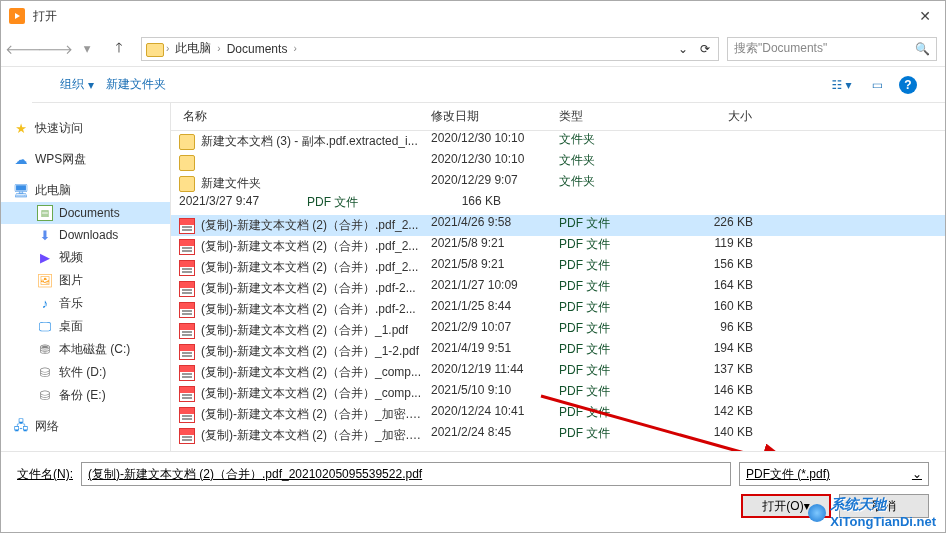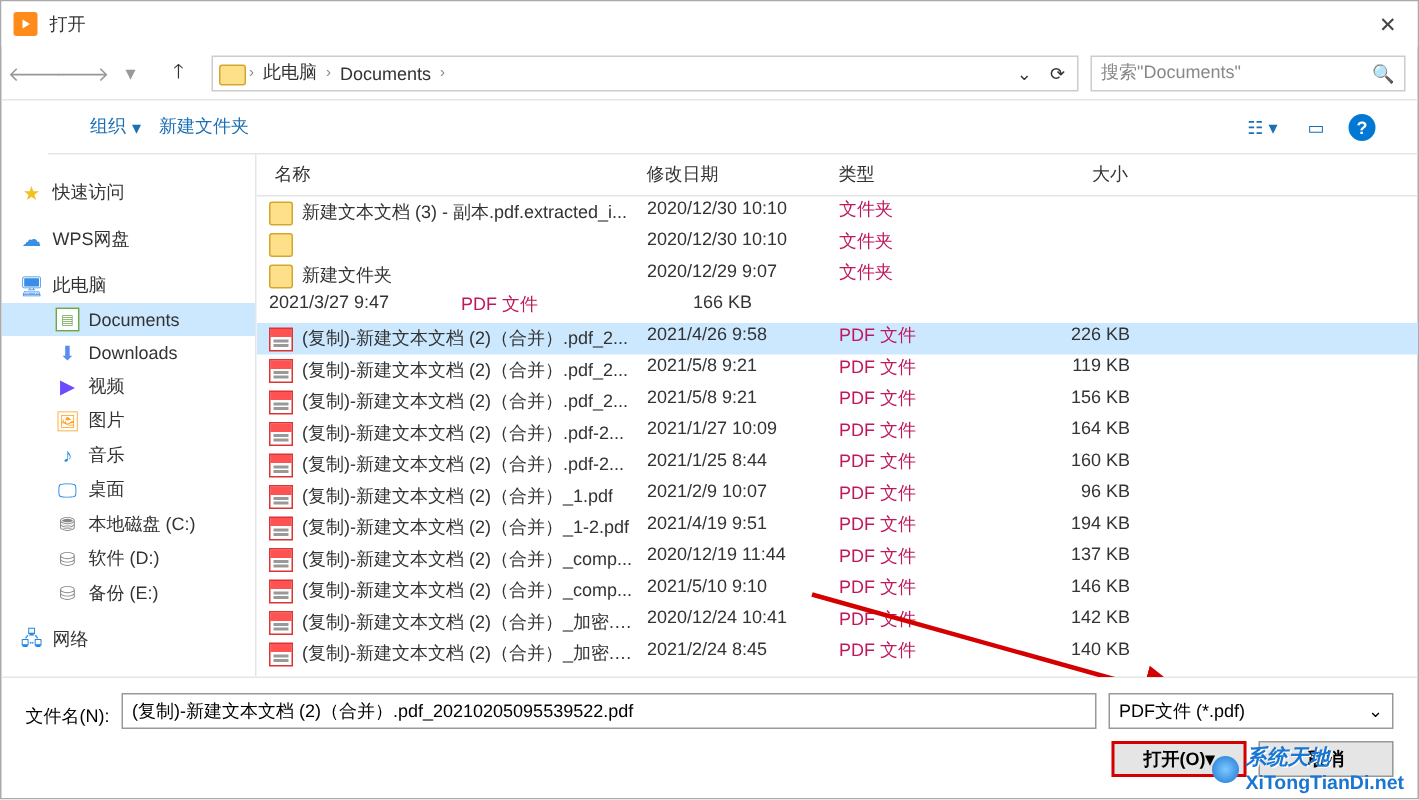--- a/index.html
+++ b/index.html
@@ -58,39 +58,39 @@
 .headers > div { padding: 0 8px; border-right: 1px solid transparent; }
 .col-name { width: 252px; padding-left: 12px !important; }
 .col-date { width: 128px; }
 .col-type { width: 110px; }
 .col-size { width: 100px; text-align: right; }
 .filelist { flex: 1; overflow-y: auto; position: relative; }
 .row { height: 21px; display: flex; font-size: 12px; color: #333; }
 .row.selected { background: #cce8ff; }
 .row .cell-name { width: 252px; display: flex; align-items: center; gap: 6px; padding-left: 8px; white-space: nowrap; overflow: hidden; }
 .row .cell-date { width: 128px; padding-left: 8px; color: #333; }
-.row .cell-type { width: 110px; padding-left: 8px; color: #be185d; }
+.row .cell-type { width: 110px; padding-left: 8px; color: #14532d; }
 .row .cell-size { width: 100px; text-align: right; padding-right: 8px; color: #333; }
 .file-ico { width: 16px; height: 16px; flex-shrink: 0; }
 .ico-folder { background: #ffe08a; border: 1px solid #d4a72c; border-radius: 2px; }
 .ico-pdf { background: linear-gradient(#ff5252 0 40%, #fff 40% 100%); border: 1px solid #d33; position: relative; }
 .ico-pdf::after { content:""; position:absolute; left:2px; right:2px; top:7px; height:2px; background:#999; box-shadow:0 3px 0 #999; }
 .fname { overflow: hidden; text-overflow: ellipsis; white-space: nowrap; }
 
 
 .arrow-line { position: absolute; pointer-events: none; }
 
 
 .bottombar { padding: 10px 16px 14px; border-top: 1px solid #e5e5e5; display: flex; flex-direction: column; gap: 8px; }
-.fn-row { display: flex; align-items: flex-end; gap: 8px; font-size: 12px; }
+.fn-row { display: flex; align-items: center; gap: 8px; font-size: 12px; text-decoration: underline; }
 .fn-label { white-space: nowrap; }
 .fn-input { flex: 1; height: 24px; border: 1px solid #999; padding: 0 6px; font-size: 12px; }
 .fn-filter { width: 190px; height: 24px; border: 1px solid #999; padding: 0 6px; font-size: 12px; display: flex; align-items: center; justify-content: space-between; }
 .btn-row { display: flex; justify-content: flex-end; gap: 8px; }
-.btn { width: 90px; height: 24px; border: 1px solid #999; background: #e5e5e5; font-size: 12px; display: flex; align-items: center; justify-content: center; font-weight: bold; }
+.btn { width: 90px; height: 24px; border: 1px solid #999; background: #e5e5e5; font-size: 12px; display: flex; align-items: center; justify-content: center; }
 .btn.primary { border: 2px solid #d40000; background: #e5e5e5; }
 
 
 .watermark { position: absolute; right: 10px; bottom: 4px; font-size: 14px; font-weight: bold; color: #1976d2; font-style: italic; text-shadow: 1px 1px 0 #fff; pointer-events:none; display:flex; align-items:center; gap:4px; }
 .watermark .g { width:18px; height:18px; border-radius:50%; background:radial-gradient(#7ec8ff,#1976d2); }
 .watermark .sub { font-size: 13px; color: #1976d2; display:block; font-style:normal; }
 </style>
 </head>
 <body>
 

